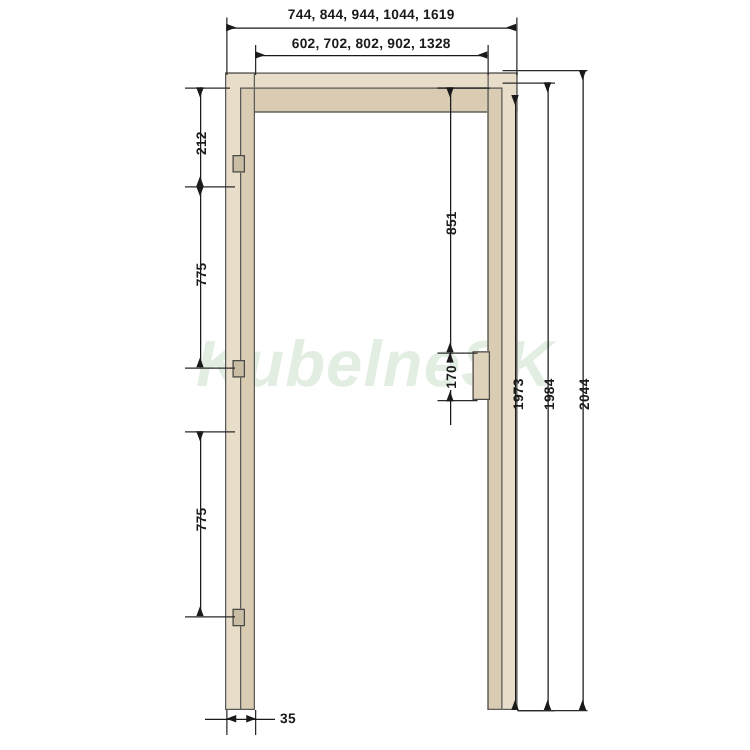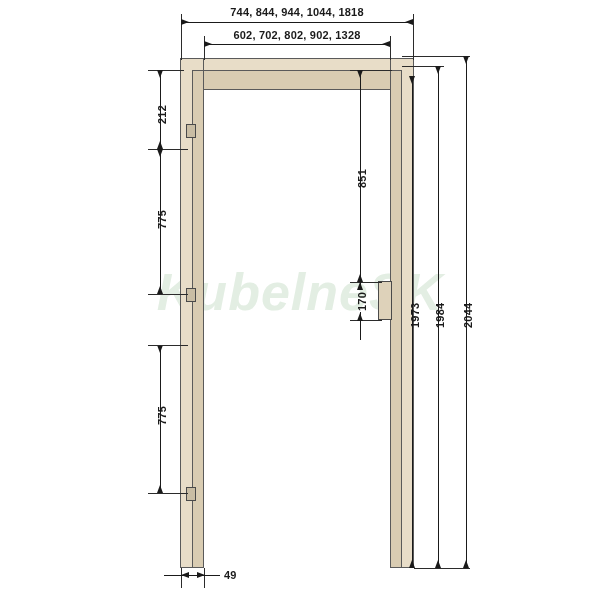--- a/index.html
+++ b/index.html
@@ -136,21 +136,21 @@
   <div class="hinge" style="left:186px; top:288px; width:10px; height:14px;"></div>
   <div class="hinge" style="left:186px; top:487px; width:10px; height:14px;"></div>
 
   <div class="strike" style="left:378px; top:281px; width:14px; height:39px;"></div>
 
   <div class="ext v" style="left:181px; top:14px; height:46px;"></div>
   <div class="ext v" style="left:413px; top:14px; height:46px;"></div>
   <div class="dimline h" style="left:181px; top:22px; width:232px;"></div>
   <div class="arr right" style="left:181px; top:19px;"></div>
   <div class="arr left" style="left:405px; top:19px;"></div>
-  <div class="lbl center" style="left:297px; top:6px;">744, 844, 944, 1044, 1818</div>
+  <div class="lbl center" style="left:297px; top:6px;">744, 844, 944, 1044, 1619</div>
 
   <div class="ext v" style="left:204px; top:36px; height:24px;"></div>
   <div class="ext v" style="left:390px; top:36px; height:24px;"></div>
   <div class="dimline h" style="left:204px; top:44px; width:186px;"></div>
   <div class="arr right" style="left:204px; top:41px;"></div>
   <div class="arr left" style="left:382px; top:41px;"></div>
   <div class="lbl center" style="left:297px; top:29px;">602, 702, 802, 902, 1328</div>
 
   <div class="ext h" style="left:148px; top:70px; width:36px;"></div>
   <div class="ext h" style="left:148px; top:149px; width:40px;"></div>
@@ -203,15 +203,15 @@
   <div class="dimline v" style="left:466px; top:56px; height:512px;"></div>
   <div class="arr down" style="left:463px; top:56px;"></div>
   <div class="arr up" style="left:463px; top:560px;"></div>
   <div class="lbl vert" style="left:462px; top:328px;">2044</div>
 
   <div class="ext v" style="left:181px; top:568px; height:20px;"></div>
   <div class="ext v" style="left:204px; top:568px; height:20px;"></div>
   <div class="dimline h" style="left:164px; top:575px; width:56px;"></div>
   <div class="arr left" style="left:181px; top:572px;"></div>
   <div class="arr right" style="left:197px; top:572px;"></div>
-  <div class="lbl" style="left:224px; top:569px;">49</div>
+  <div class="lbl" style="left:224px; top:569px;">35</div>
 
 </div>
 
 </body></html>

